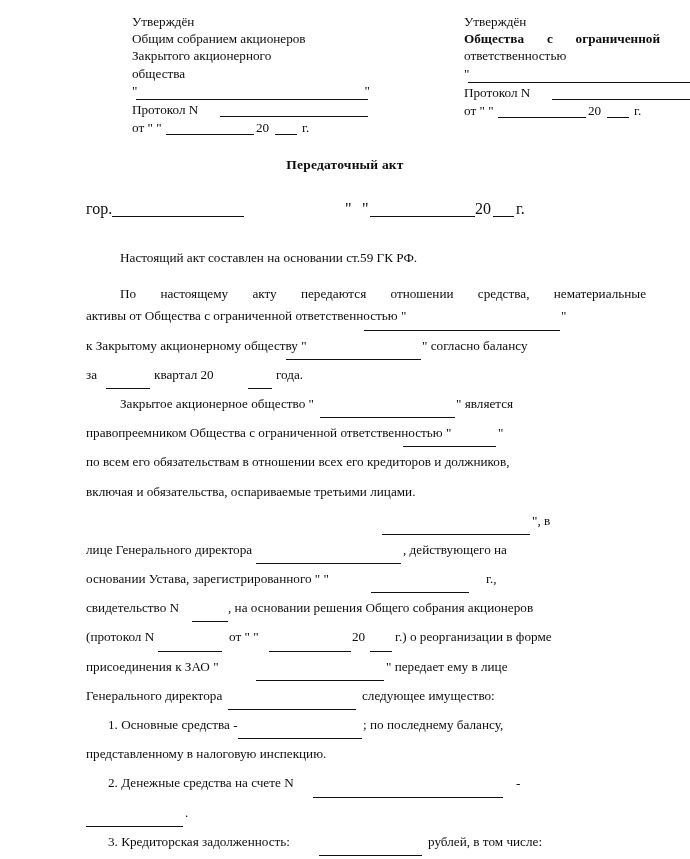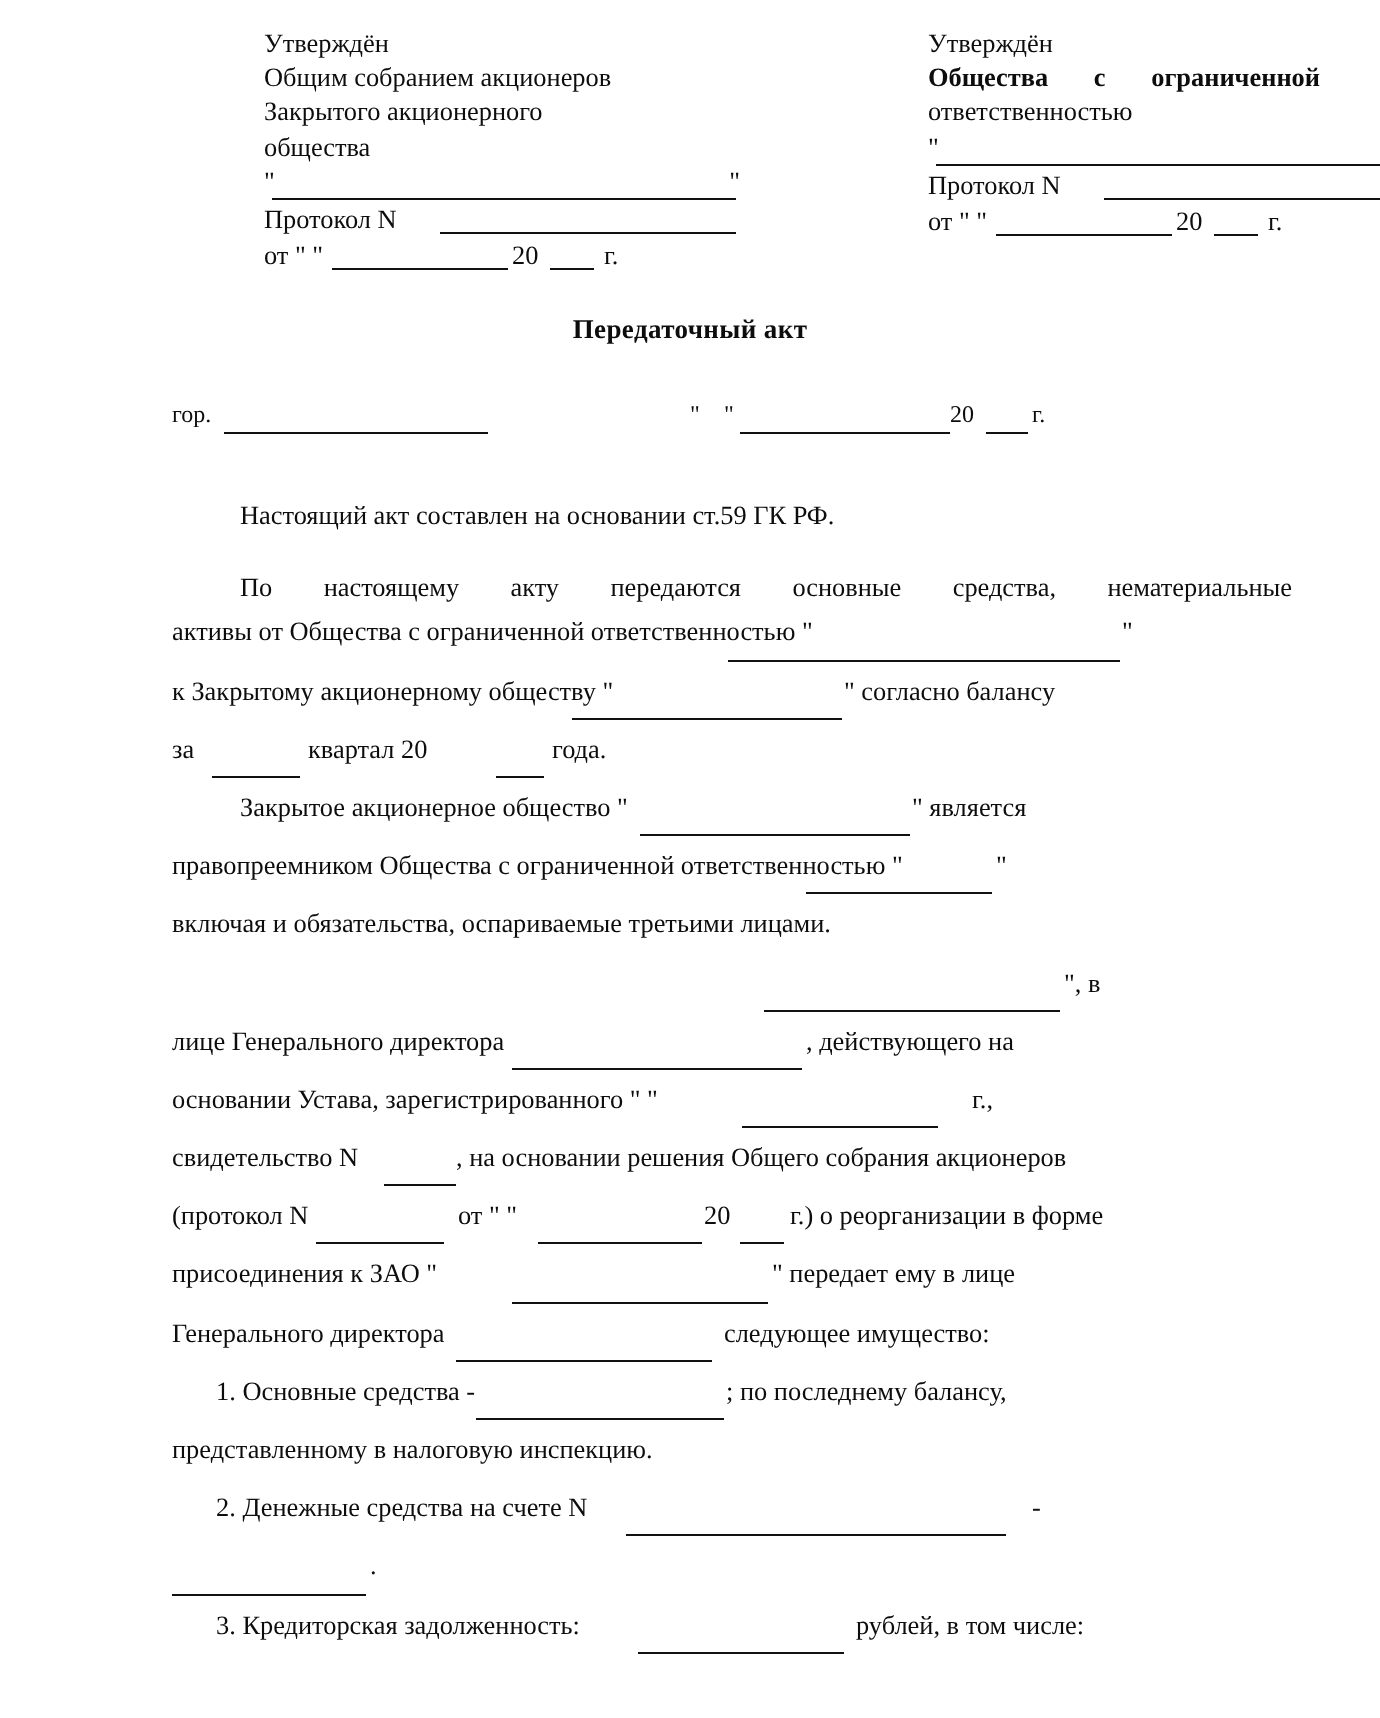--- a/index.html
+++ b/index.html
@@ -117,21 +117,21 @@
     letter-spacing: 0.2px;
   }
 
   
   .city-line {
     position: absolute;
     top: 200px;
     left: 86px;
     width: 560px;
     height: 20px;
-    font-size: 12px;
+    font-size: 16px;
   }
   .city-line .gor { position: absolute; left: 0; top: 0; white-space: nowrap; }
   .city-line .gor-rule {
     position: absolute;
     left: 26px;
     width: 132px;
     bottom: 3px;
     border-bottom: 1.4px solid #111;
   }
   .city-line .dq1 { position: absolute; left: 259px; top: 0; }
@@ -262,21 +262,21 @@
     <span class="d-gg">г.</span>
   </div>
 
   <div class="body-block">
 
     <div class="ln free">
       <span class="ind"></span><span>Настоящий акт составлен на основании ст.59 ГК РФ.</span>
     </div>
 
     <div class="ln jst">
-      <span class="ind"></span><span>По настоящему  акту  передаются  основные  средства,  нематериальные</span>
+      <span class="ind"></span><span>По настоящему  акту  передаются  отношении  средства,  нематериальные</span>
     </div>
 
     <div class="ln free">
       <span class="seg" style="left:0;">активы от Общества с ограниченной ответственностью "</span>
       <span class="rl" style="left:278px; width:196px;"></span>
       <span class="seg" style="left:475px;">"</span>
     </div>
 
     <div class="ln free">
       <span class="seg" style="left:0;">к Закрытому акционерному  обществу "</span>
@@ -297,20 +297,23 @@
       <span class="rl" style="left:234px; width:135px;"></span>
       <span class="seg" style="left:370px;">"   является</span>
     </div>
 
     <div class="ln free">
       <span class="seg" style="left:0;">правопреемником Общества с ограниченной ответственностью  "</span>
       <span class="rl" style="left:317px; width:93px;"></span>
       <span class="seg" style="left:412px;">"</span>
     </div>
 
+    <div class="ln free">
+      <span>по всем  его  обязательствам в отношении всех его кредиторов и должников,</span>
+    </div>
 
     <div class="ln free">
       <span>включая и обязательства,  оспариваемые  третьими лицами.</span>
     </div>
 
     <div class="ln free">
       <span class="ind"></span>
       <span class="rl" style="left:296px; width:148px;"></span>
       <span class="seg" style="left:446px;">", в</span>
     </div>

